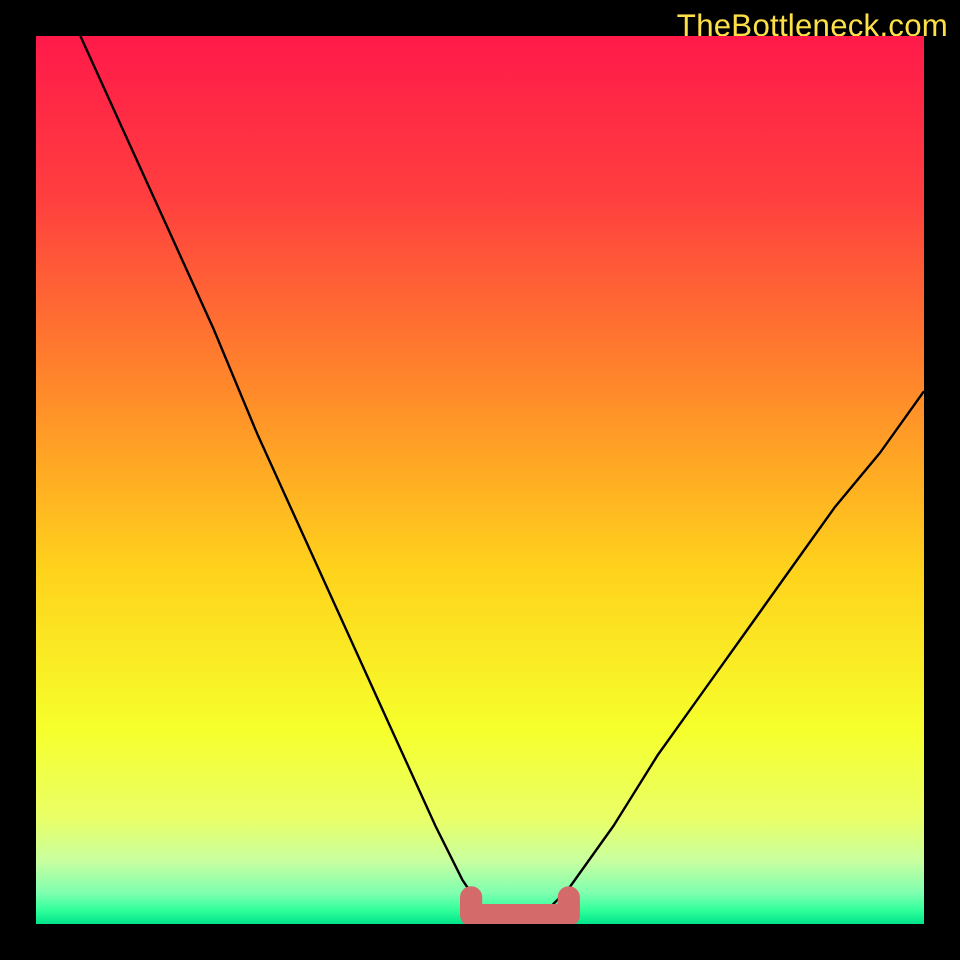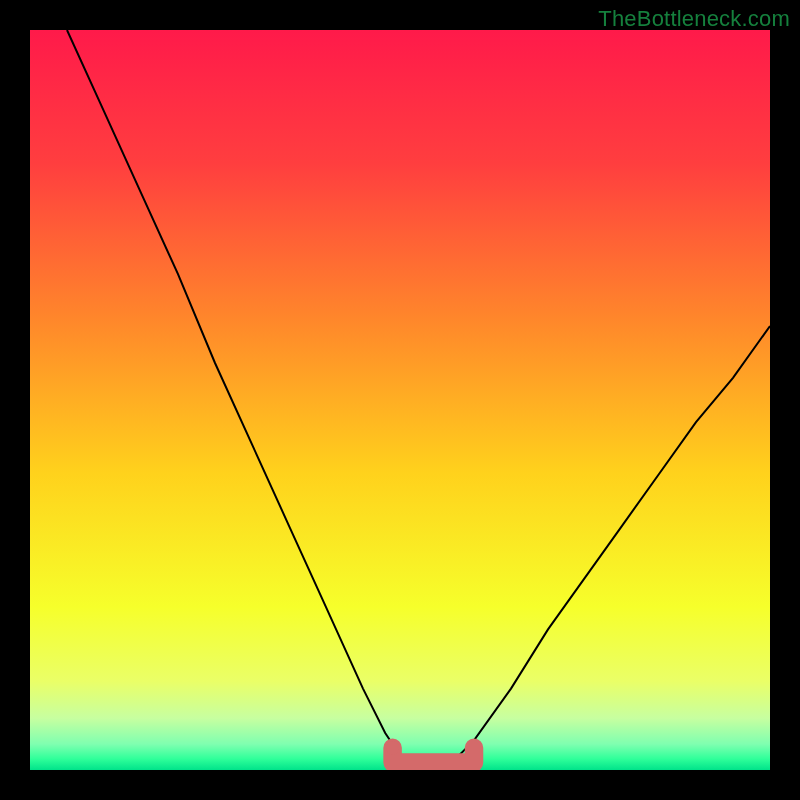--- a/index.html
+++ b/index.html
@@ -36,22 +36,22 @@
     position: absolute;
     left: 0;
     top: 0;
     width: 100%;
     height: 100%;
   }
   .watermark {
     position: absolute;
     top: 6px;
     right: 10px;
-    color: #15803d;
-    font-size: 22px;
+    color: #fde047;
+    font-size: 26px;
     font-weight: 500;
     letter-spacing: 0.2px;
   }
 </style>
 </head>
 <body>
 
 <div class="stage">
   <div class="watermark">TheBottleneck.com</div>
 

